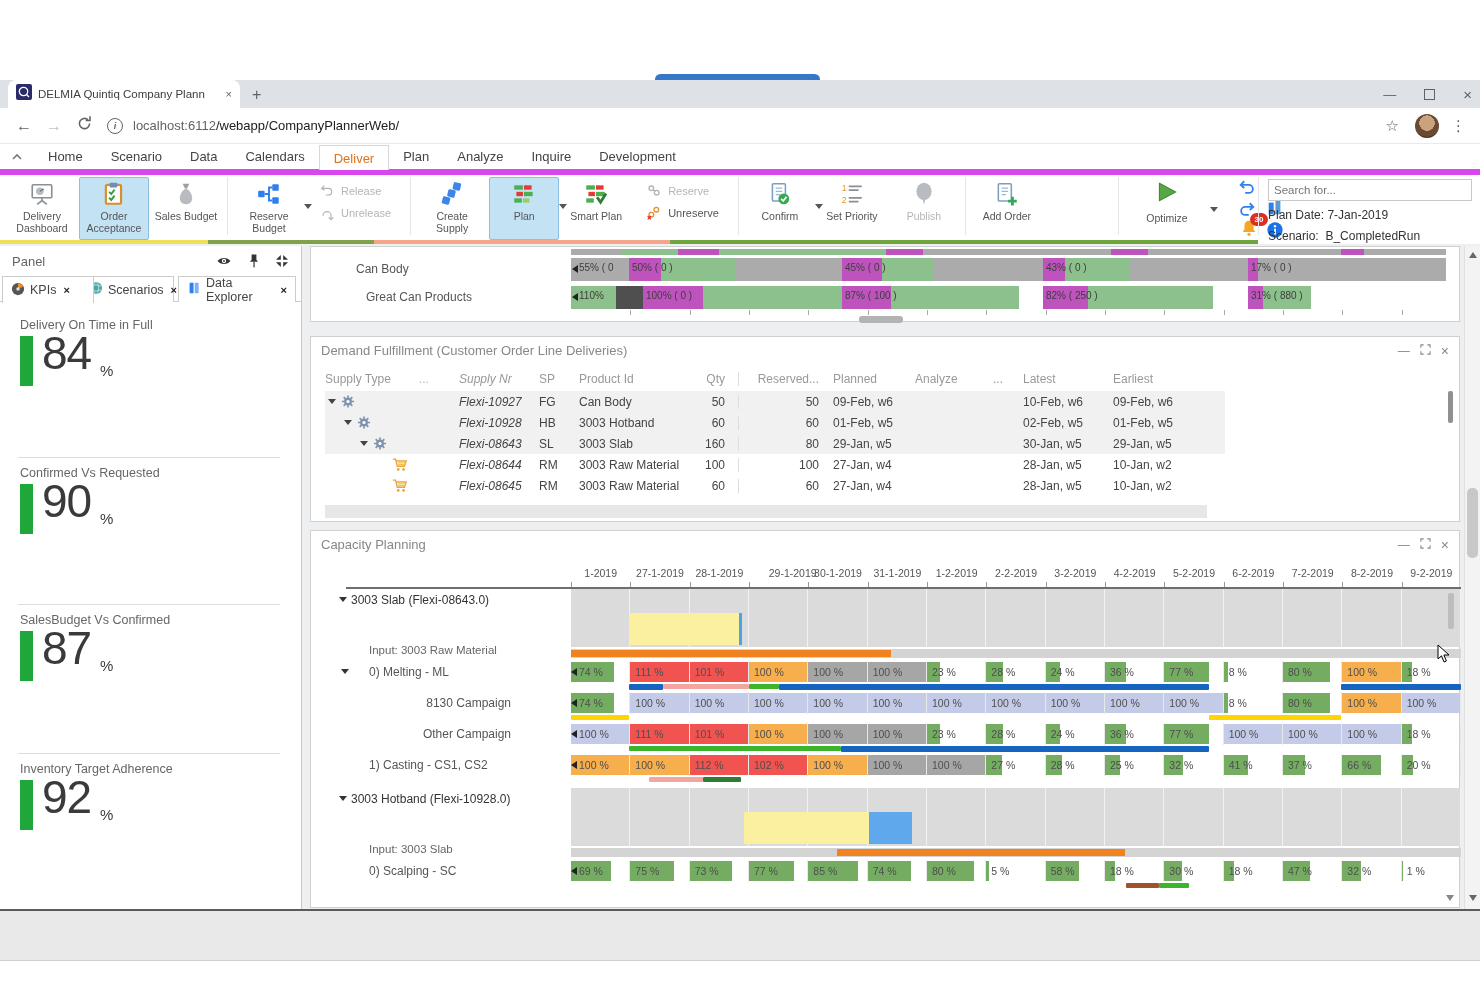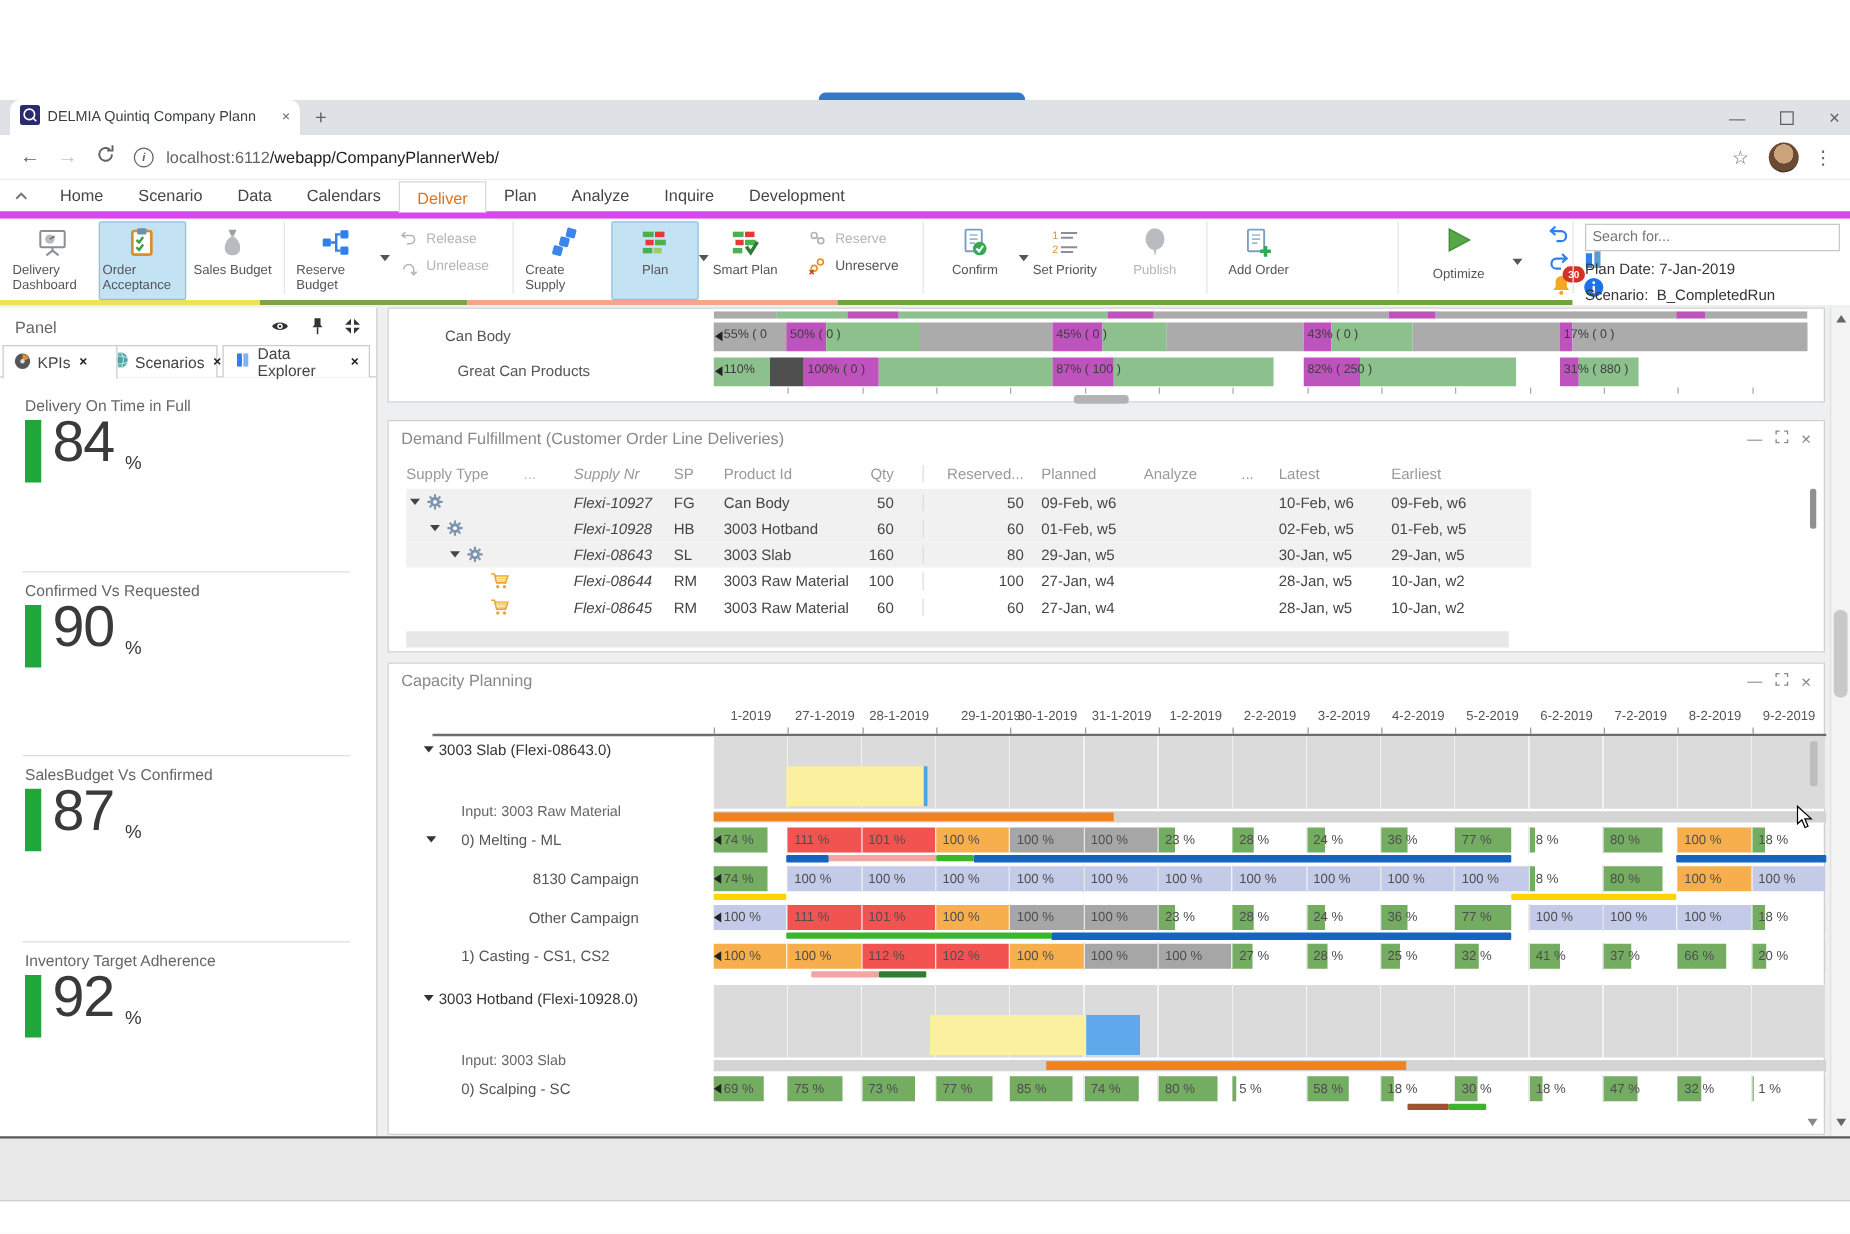--- a/index.html
+++ b/index.html
@@ -27,21 +27,21 @@
   .menu-item{padding:0 14px;display:flex;align-items:center;font-size:13px;color:#444;}
   .menu-item.active{color:#E0701A;border:1px solid #D8D8D8;border-bottom:none;background:#fff;position:relative;top:1px;}
   #menu-chev{display:flex;align-items:center;padding:0 12px;}
   
   #ribbon{left:0;top:175px;width:1480px;height:65px;background:#fff;}
   #ribbon-buttons{position:absolute;left:6px;top:2px;display:flex;align-items:flex-start;height:62px;}
   .rb-big{width:64px;min-height:58px;display:flex;flex-direction:column;align-items:center;padding:3px 2px 0;border:1px solid transparent;border-radius:2px;position:relative;margin:0 1px;}
   .rb-big.active{background:#C3E2F4;border-color:#8CC0E2;}
   .rb-icon{width:26px;height:26px;}
   .rb-icon svg{width:26px;height:26px;}
-  .rb-label{font-size:10.5px;color:#555;line-height:1.18;margin-top:3px;}
+  .rb-label{font-size:10.5px;color:#555;text-align:center;line-height:1.18;margin-top:3px;}
   .rb-big.disabled .rb-label{color:#B5B5B5;}
   .rb-dd{position:absolute;right:-9px;top:26px;}
   .tri-down{width:0;height:0;border-left:4px solid transparent;border-right:4px solid transparent;border-top:5px solid #555;display:inline-block;}
   .tri-left{width:0;height:0;border-top:4px solid transparent;border-bottom:4px solid transparent;border-right:6px solid #222;display:inline-block;}
   .rb-stack{display:flex;flex-direction:column;justify-content:flex-start;gap:6px;padding:6px 8px 0;margin:0 6px;}
   .rb-small{display:flex;align-items:center;gap:6px;font-size:11px;color:#555;}
   .rb-small svg{width:16px;height:16px;}
   .rb-small.disabled{color:#B5B5B5;}
   .rb-sep{width:1px;background:#E5E5E5;height:58px;margin:0 5px;}
   #ribbon-right{position:absolute;left:1128px;top:2px;height:62px;}
@@ -88,21 +88,21 @@
   .seg{position:absolute;height:100%;}
   .seg-text{position:absolute;top:4px;font-size:10px;color:#3d3d3d;white-space:nowrap;z-index:3;}
   .seg-arrow{position:absolute;top:7px;z-index:3;}
   .ruler-tick{position:absolute;top:0;width:1px;height:5px;background:#AAA;}
   #tc-thumb{position:absolute;left:288px;top:6px;width:44px;height:7px;border-radius:3px;background:#B3B3B3;}
   
   .dt-row{display:flex;height:21px;align-items:center;font-size:12px;color:#444;}
   .dt-head{color:#999;height:24px;}
   .c-tree{width:134px;display:flex;align-items:center;box-sizing:border-box;}
   .c-nr{width:80px;font-style:italic;}.c-sp{width:40px;}.c-pid{width:113px;}
-  .c-qty{width:47px;text-align:right;padding-right:23px;border-right:1px solid #DDD;box-sizing:border-box;}
+  .c-qty{width:47px;text-align:right;padding-right:13px;border-right:1px solid #DDD;box-sizing:border-box;}
   .c-res{width:86px;text-align:right;padding-right:6px;box-sizing:border-box;}
   .c-pl{width:90px;padding-left:8px;box-sizing:border-box;}
   .c-lat{width:78px;}.c-dots{width:30px;color:#999;}.c-lst{width:90px;}.c-earl{width:80px;}
   .dt-row.shaded{background:#F1F1F1;}
   .dt-exp{width:0;height:0;border-left:4px solid transparent;border-right:4px solid transparent;border-top:5px solid #444;margin-right:4px;}
   .dt-ico{width:16px;height:15px;margin-right:4px;}
   .dt-ico svg{width:100%;height:100%;}
   #dt-footer{position:absolute;left:14px;top:168px;width:882px;height:13px;background:#E7E7E7;}
   #dm-thumb{position:absolute;right:6px;top:54px;width:5px;height:32px;background:#909090;border-radius:2px;}
   

